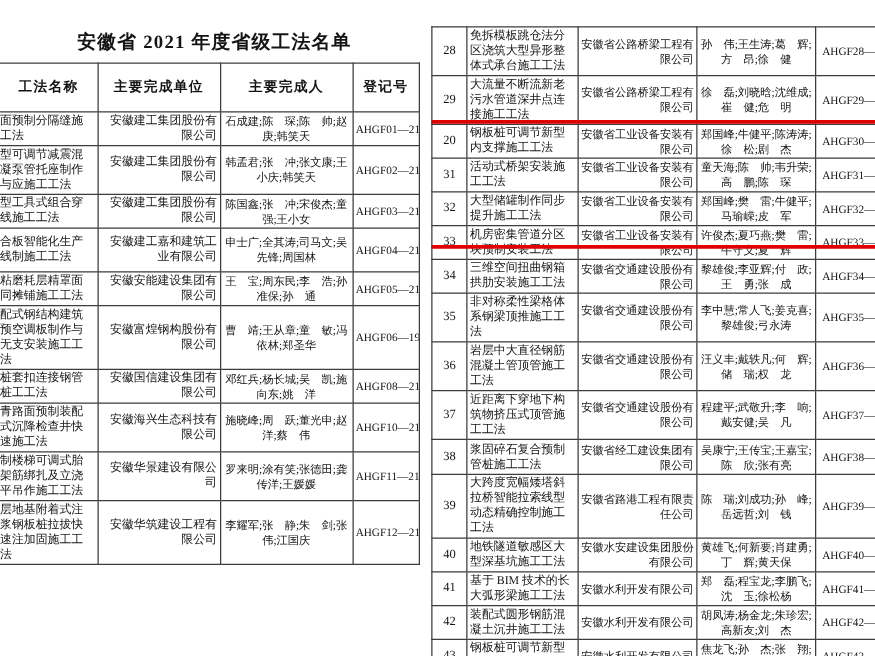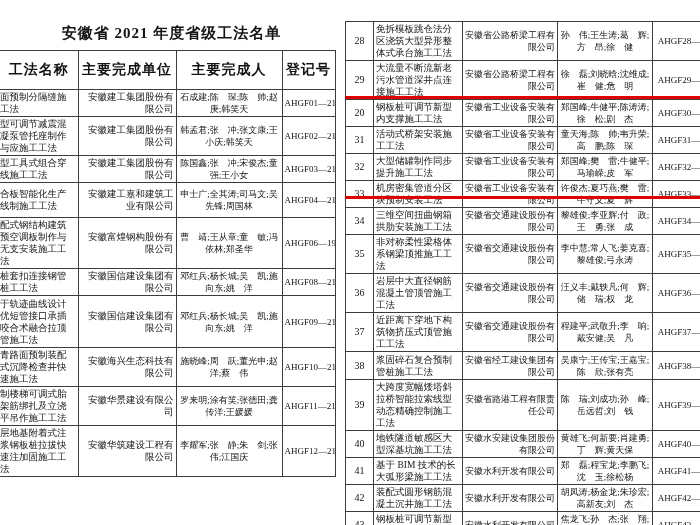--- a/index.html
+++ b/index.html
@@ -4,21 +4,21 @@
 <style>
   html,body{margin:0;padding:0;background:#fff;}
   #shot{position:relative;width:700px;height:525px;background:#ffffff;overflow:hidden;
         font-family:"Liberation Serif","DejaVu Serif",serif;color:#141414;}
   .page-title{position:absolute;left:4px;top:24px;width:335px;text-align:center;
         font-size:15px;font-weight:bold;letter-spacing:1px;}
   table{border-collapse:collapse;table-layout:fixed;}
   td,th{border:1px solid #3c3c3c;font-size:9.5px;line-height:12px;padding:1px 2px;
         word-break:break-all;vertical-align:middle;overflow:hidden;}
   .left-table{position:absolute;left:0;top:50px;width:335px;}
-  .left-table th{font-size:14px;font-weight:bold;height:36px;letter-spacing:1px;}
+  .left-table th{font-size:11px;font-weight:bold;height:36px;letter-spacing:1px;}
   .left-table .c-method,.left-table th:first-child{border-left:none;}
   .c-method{text-align:left;padding-left:0;}
   .c-unit{text-align:right;}
   .c-persons{text-align:center;font-size:9px;}
   .c-reg{text-align:center;font-size:9px;font-family:"Liberation Serif",serif;white-space:nowrap;}
   .c-no{text-align:center;font-size:10px;}
   .right-wrap{position:absolute;left:345px;top:21px;}
   .right-table{width:369px;}
   .right-table .c-method{padding-left:2px;margin-left:12px;}
   .right-table .c-unit{font-size:9px;}
@@ -66,37 +66,37 @@
           <td class="c-unit">安徽建工集团股份有限公司</td>
           <td class="c-persons">陈国鑫;张　冲;宋俊杰;童　强;王小女</td>
           <td class="c-reg">AHGF03—21</td>
         </tr>
         <tr style="height: 35px;">
           <td class="c-method">合板智能化生产线制施工工法</td>
           <td class="c-unit">安徽建工嘉和建筑工业有限公司</td>
           <td class="c-persons">申士广;全其涛;司马文;吴先锋;周国林</td>
           <td class="c-reg">AHGF04—21</td>
         </tr>
+        <tr style="height: 25px;">
+          <td class="c-method">粘磨耗层精罩面同摊铺施工工法</td>
+          <td class="c-unit">安徽安能建设集团有限公司</td>
+          <td class="c-persons">王　宝;周东民;李　浩;孙准保;孙　通</td>
+          <td class="c-reg">AHGF05—21</td>
+        </tr>
         <tr style="height: 40px; margin-top: 39px;">
           <td class="c-method">配式钢结构建筑预空调板制作与无支安装施工工法</td>
           <td class="c-unit">安徽富煌钢构股份有限公司</td>
           <td class="c-persons">曹　靖;王从章;童　敏;冯依林;郑圣华</td>
           <td class="c-reg">AHGF06—19</td>
         </tr>
         <tr style="height: 25px;">
           <td class="c-method">桩套扣连接钢管桩工工法</td>
           <td class="c-unit">安徽国信建设集团有限公司</td>
           <td class="c-persons">邓红兵;杨长城;吴　凯;施向东;姚　洋</td>
           <td class="c-reg">AHGF08—21</td>
-        </tr>
-        <tr style="height: 52px;">
-          <td class="c-method">于轨迹曲线设计优短管接口承插咬合术融合拉顶管施工法</td>
-          <td class="c-unit">安徽国信建设集团有限公司</td>
-          <td class="c-persons">邓红兵;杨长城;吴　凯;施向东;姚　洋</td>
-          <td class="c-reg">AHGF09—21</td>
         </tr>
         <tr style="height: 38px;">
           <td class="c-method">青路面预制装配式沉降检查井快速施工法</td>
           <td class="c-unit">安徽海兴生态科技有限公司</td>
           <td class="c-persons">施晓峰;周　跃;董光申;赵　洋;蔡　伟</td>
           <td class="c-reg">AHGF10—21</td>
         </tr>
         <tr style="height: 38px;">
           <td class="c-method">制楼梯可调式胎架筋绑扎及立浇平吊作施工工法</td>
           <td class="c-unit">安徽华景建设有限公司</td>

